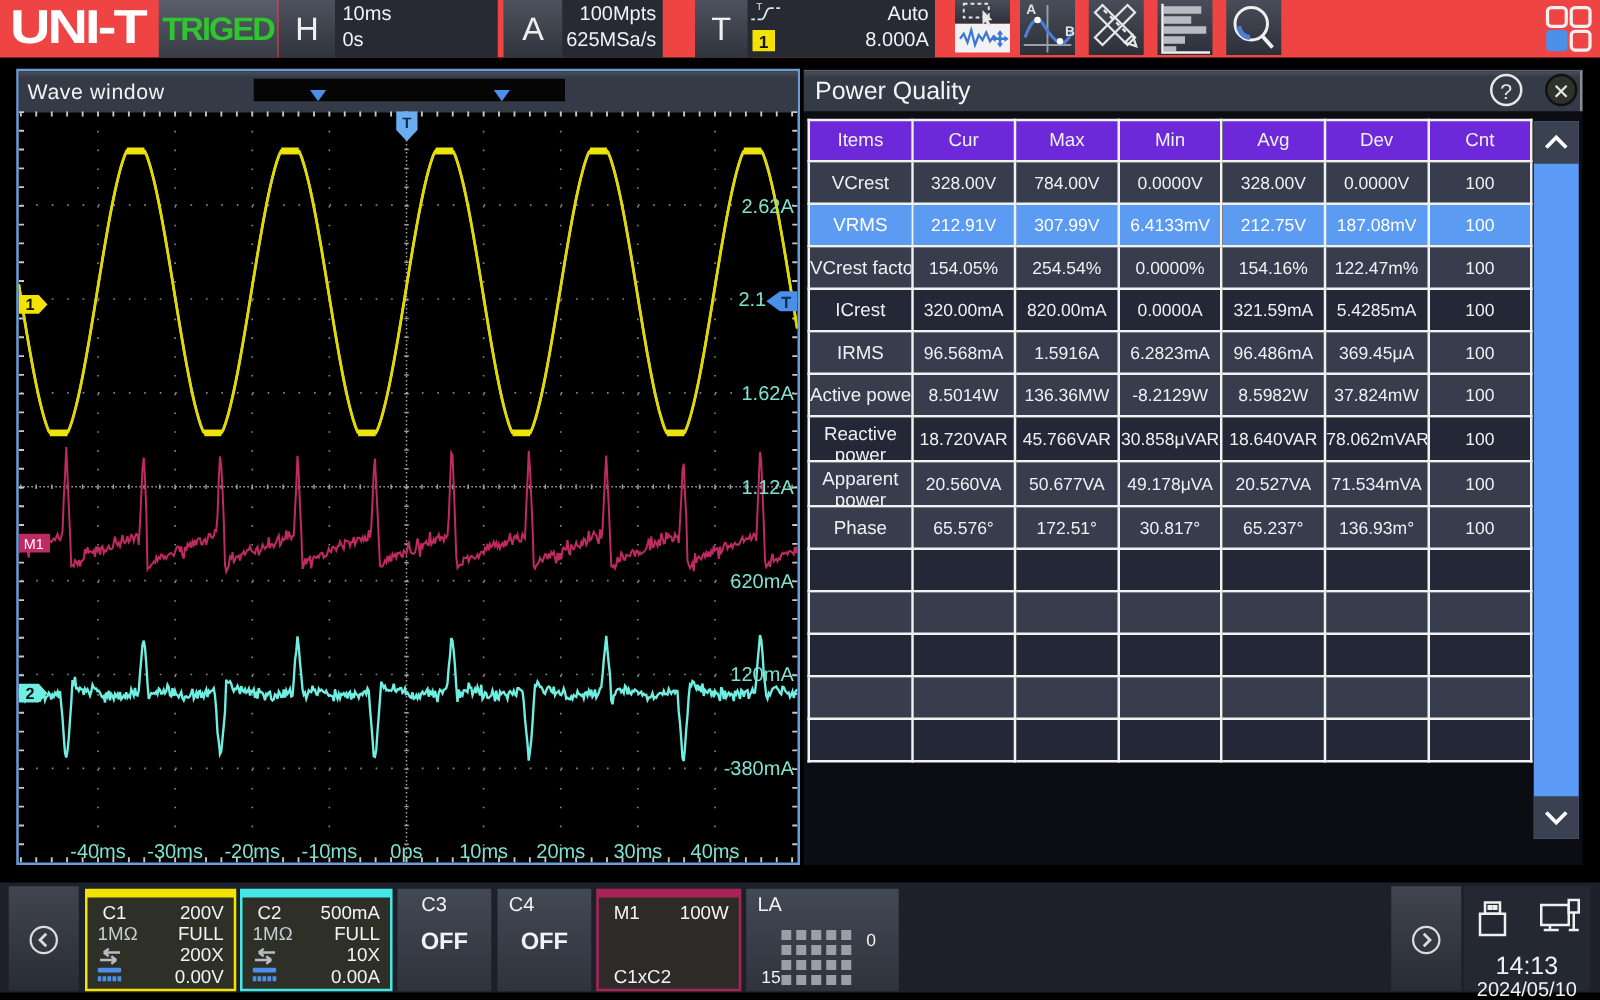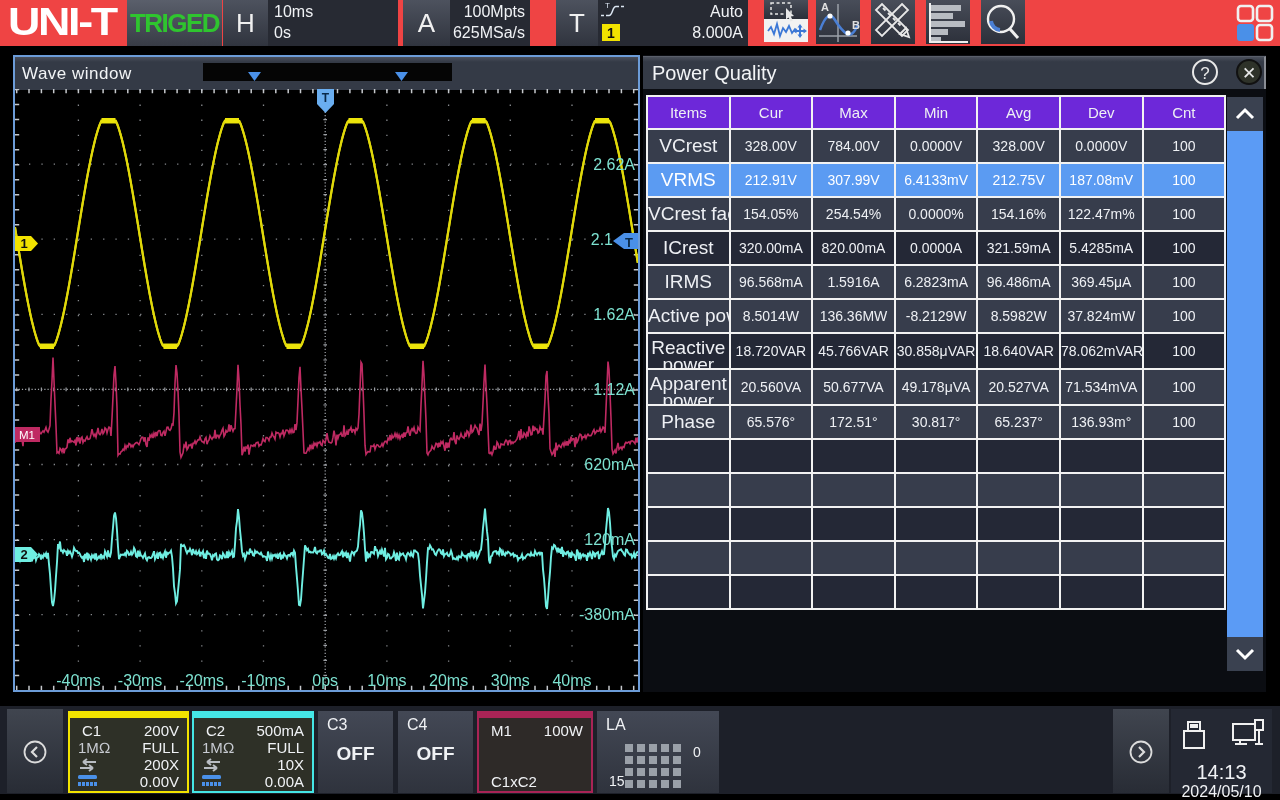--- a/index.html
+++ b/index.html
@@ -15,21 +15,21 @@
 .icobtn{position:absolute;top:0;height:44px;width:44px;background:linear-gradient(#484d59,#2c303a)}
 .panel-title{background:linear-gradient(#4a4f5b,#343a46 15%,#343a46);color:#f2f4f6;font-size:20px}
 #wavewin{position:absolute;left:13px;top:55px;width:627px;height:637px;border:2px solid #6c9cd8;background:#000}
 #wavetitle{position:absolute;left:0;top:0;width:623px;height:33px;padding-left:7px;line-height:33px;letter-spacing:.5px;font-size:17px}
 #navbar{position:absolute;left:188px;top:6px;width:249px;height:18px;background:#050505}
 #pq{position:absolute;left:643px;top:55px;width:623px;height:637px;background:#0b0d12}
 #pqtitle{position:absolute;left:0;top:1px;width:623px;height:33px;padding-left:9px;line-height:33px;border-top:1px solid #5a5f6a;border-right:2px solid #8a8d94}
 .circ{position:absolute;top:4px;width:26px;height:26px;border:2px solid #e8e8e8;border-radius:50%;color:#e8e8e8;text-align:center;line-height:25px;font-size:17px}
 #pqtable{position:absolute;left:3px;top:40px;border-collapse:collapse}
 #pqtable td{border:2px solid #f2f2f2;width:82.6px;max-width:82.6px;height:34px;text-align:center;vertical-align:middle;color:#eef0f4;font-size:14px;padding:0;overflow:hidden;white-space:nowrap}
-#pqtable td.it{font-size:19px}
+#pqtable td.it{font-size:15px}
 #pqtable tr.hdr td{height:33px;background:#6d28d9;font-size:15px}
 #pqtable tr.odd td{background:#373d4c}
 #pqtable tr.even td{background:#242836}
 #pqtable tr.sel td{background:#5b9bf2;color:#fff}
 .wrap2{line-height:16.5px;height:34px;padding-top:6px;white-space:normal}
 #sbar{position:absolute;left:584px;top:42px;width:36px;height:574px;background:#5b9bf5}
 .sbtn{position:absolute;left:0;width:36px;height:34px;background:#3a4150;color:#fff}
 #botbar{position:absolute;left:0;top:706px;width:1280px;height:88px;background:#1d2029}
 .chbox{position:absolute;top:5px;height:82px;font-size:15px;color:#f0f2f5}
 .chin{position:absolute;left:2px;right:2px;top:3px;bottom:2px;padding:1px 6px 0 6px}
@@ -356,21 +356,21 @@
               <rect x="0" y="7" width="3" height="4"></rect>
               <rect x="4" y="7" width="3" height="4"></rect>
               <rect x="8" y="7" width="3" height="4"></rect>
               <rect x="12" y="7" width="3" height="4"></rect>
               <rect x="16" y="7" width="3" height="4"></rect>
             </g>
           </svg><span class="rv">0.00A</span></div>
     </div>
   </div>
   <div class="offbox" style="left:318px;width:75px">
-      <div style="margin:5px 0 0 9px">C3</div>
+      <div style="margin:5px 0 0 19px">C3</div>
       <div style="text-align:center;font-size:19px;font-weight:bold;margin-top:9px">OFF</div>
     </div>
   <div class="offbox" style="left:398px;width:75px">
       <div style="margin:5px 0 0 9px">C4</div>
       <div style="text-align:center;font-size:19px;font-weight:bold;margin-top:9px">OFF</div>
     </div>
   <div class="chbox" style="left:477px;width:116px;border:2px solid #a92456;border-top:7px solid #a92456;background:#2e2a28">
     <div class="chin">
       <div class="chrow"><span style="margin-left:4px">M1</span><span class="rv">100W</span></div>
       <div class="chrow"></div>

